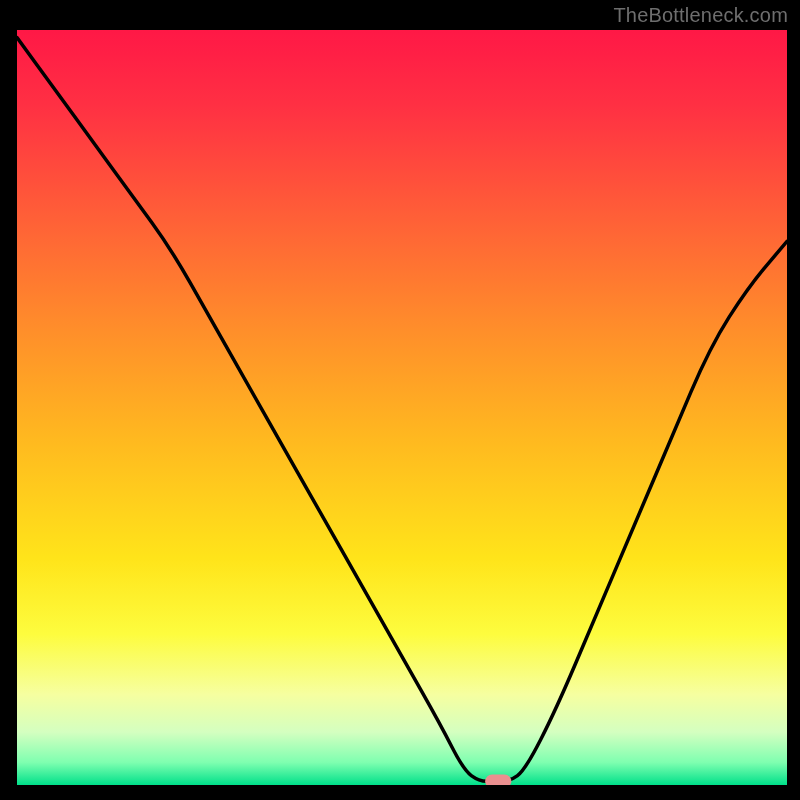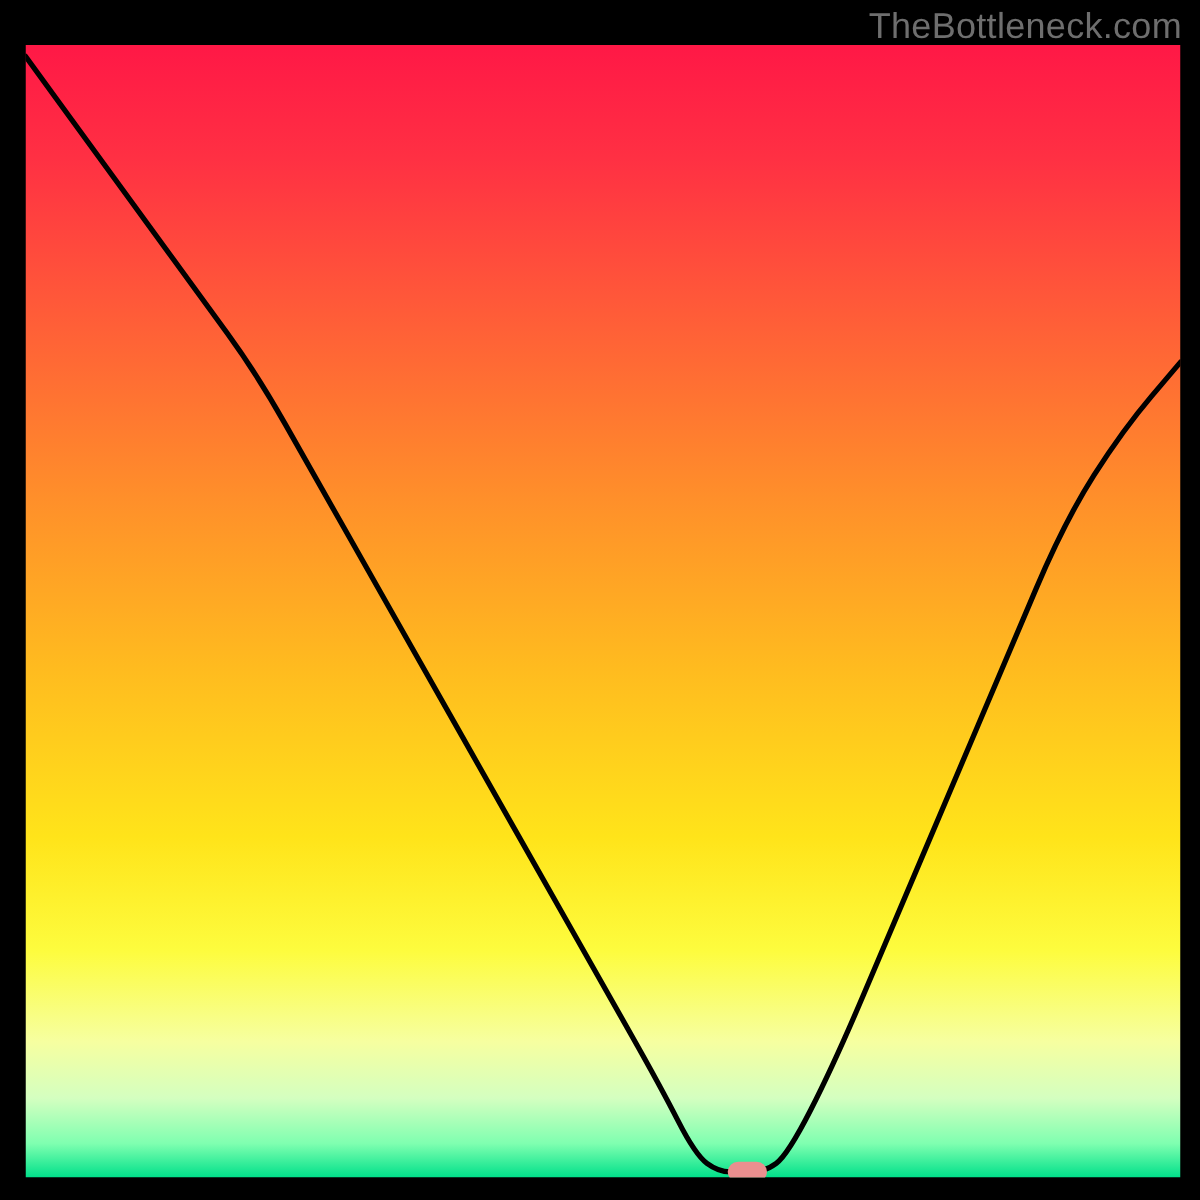--- a/index.html
+++ b/index.html
@@ -15,21 +15,21 @@
     position: relative;
     width: 800px;
     height: 800px;
     background: #000000;
   }
   .watermark {
     position: absolute;
     top: 4px;
     right: 12px;
     color: #6e6e6e;
-    font-size: 24px;
+    font-size: 20px;
     font-weight: 500;
     letter-spacing: 0.2px;
     z-index: 10;
   }
   svg.plot {
     position: absolute;
     left: 17px;
     top: 30px;
     width: 770px;
     height: 755px;

